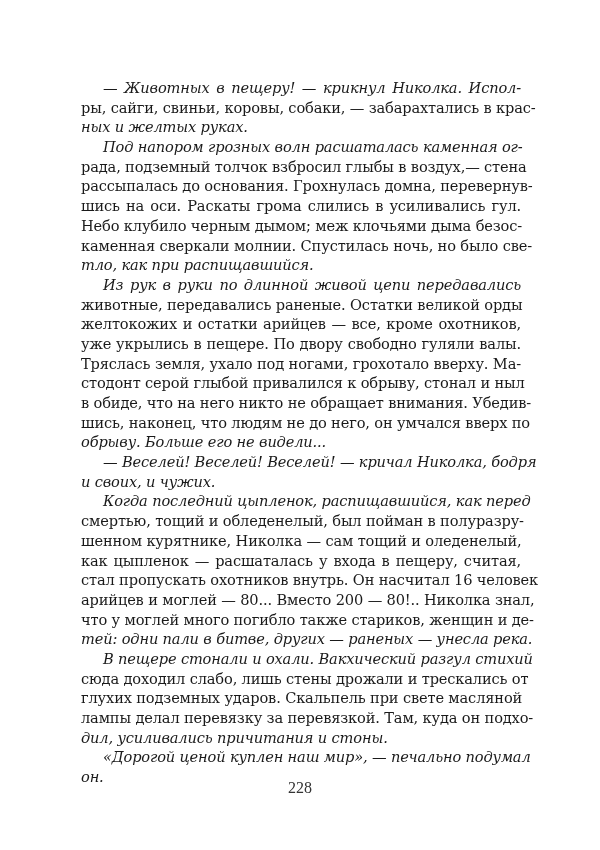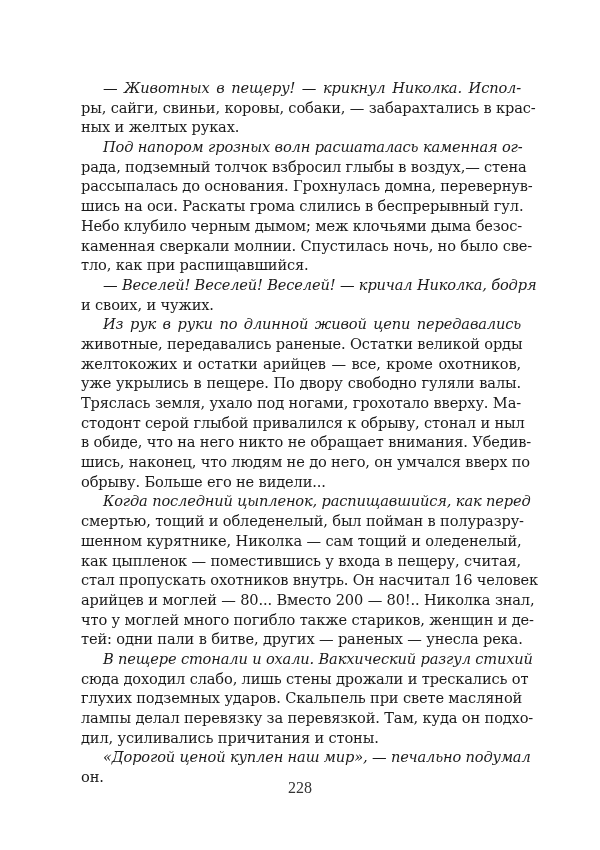--- a/index.html
+++ b/index.html
@@ -32,20 +32,21 @@
       letter-spacing: -0.15px;
       word-spacing: 0px;
       overflow: visible;
     }
     .line.indent {
       padding-left: 22px;
       font-style: italic;
     }
     .line.last {
       text-align-last: left;
+      font-style: italic;
     }
     .page-number {
       position: absolute;
       top: 779px;
       left: 0;
       width: 600px;
       text-align: center;
       font-family: "Liberation Serif", serif;
       font-size: 16px;
       color: #333333;
@@ -59,48 +60,48 @@
   <div>
     <span class="line indent">— Животных в пещеру! — крикнул Николка. Испол-</span>
     <span class="line">ры, сайги, свиньи, коровы, собаки, — забарахтались в крас-</span>
     <span class="line last">ных и желтых руках.</span>
   </div>
 
   <div>
     <span class="line indent">Под напором грозных волн расшаталась каменная ог-</span>
     <span class="line">рада, подземный толчок взбросил глыбы в воздух,— стена</span>
     <span class="line">рассыпалась до основания. Грохнулась домна, перевернув-</span>
-    <span class="line">шись на оси. Раскаты грома слились в беспрерывный гул.</span>
+    <span class="line">шись на оси. Раскаты грома слились в усиливались гул.</span>
     <span class="line">Небо клубило черным дымом; меж клочьями дыма безос-</span>
     <span class="line">каменная сверкали молнии. Спустилась ночь, но было све-</span>
     <span class="line last">тло, как при распищавшийся.</span>
-  </div>
-
-  <div>
-    <span class="line indent">— Веселей! Веселей! Веселей! — кричал Николка, бодря</span>
-    <span class="line last">и своих, и чужих.</span>
   </div>
 
   <div>
     <span class="line indent">Из рук в руки по длинной живой цепи передавались</span>
     <span class="line">животные, передавались раненые. Остатки великой орды</span>
     <span class="line">желтокожих и остатки арийцев — все, кроме охотников,</span>
     <span class="line">уже укрылись в пещере. По двору свободно гуляли валы.</span>
     <span class="line">Тряслась земля, ухало под ногами, грохотало вверху. Ма-</span>
     <span class="line">стодонт серой глыбой привалился к обрыву, стонал и ныл</span>
     <span class="line">в обиде, что на него никто не обращает внимания. Убедив-</span>
     <span class="line">шись, наконец, что людям не до него, он умчался вверх по</span>
     <span class="line last">обрыву. Больше его не видели...</span>
   </div>
 
   <div>
+    <span class="line indent">— Веселей! Веселей! Веселей! — кричал Николка, бодря</span>
+    <span class="line last">и своих, и чужих.</span>
+  </div>
+
+  <div>
     <span class="line indent">Когда последний цыпленок, распищавшийся, как перед</span>
     <span class="line">смертью, тощий и обледенелый, был пойман в полуразру-</span>
     <span class="line">шенном курятнике, Николка — сам тощий и оледенелый,</span>
-    <span class="line">как цыпленок — поместившись у входа в пещеру, считая,</span>
+    <span class="line">как цыпленок — расшаталась у входа в пещеру, считая,</span>
     <span class="line">стал пропускать охотников внутрь. Он насчитал 16 человек</span>
     <span class="line">арийцев и моглей — 80... Вместо 200 — 80!.. Николка знал,</span>
     <span class="line">что у моглей много погибло также стариков, женщин и де-</span>
     <span class="line last">тей: одни пали в битве, других — раненых — унесла река.</span>
   </div>
 
   <div>
     <span class="line indent">В пещере стонали и охали. Вакхический разгул стихий</span>
     <span class="line">сюда доходил слабо, лишь стены дрожали и трескались от</span>
     <span class="line">глухих подземных ударов. Скальпель при свете масляной</span>

